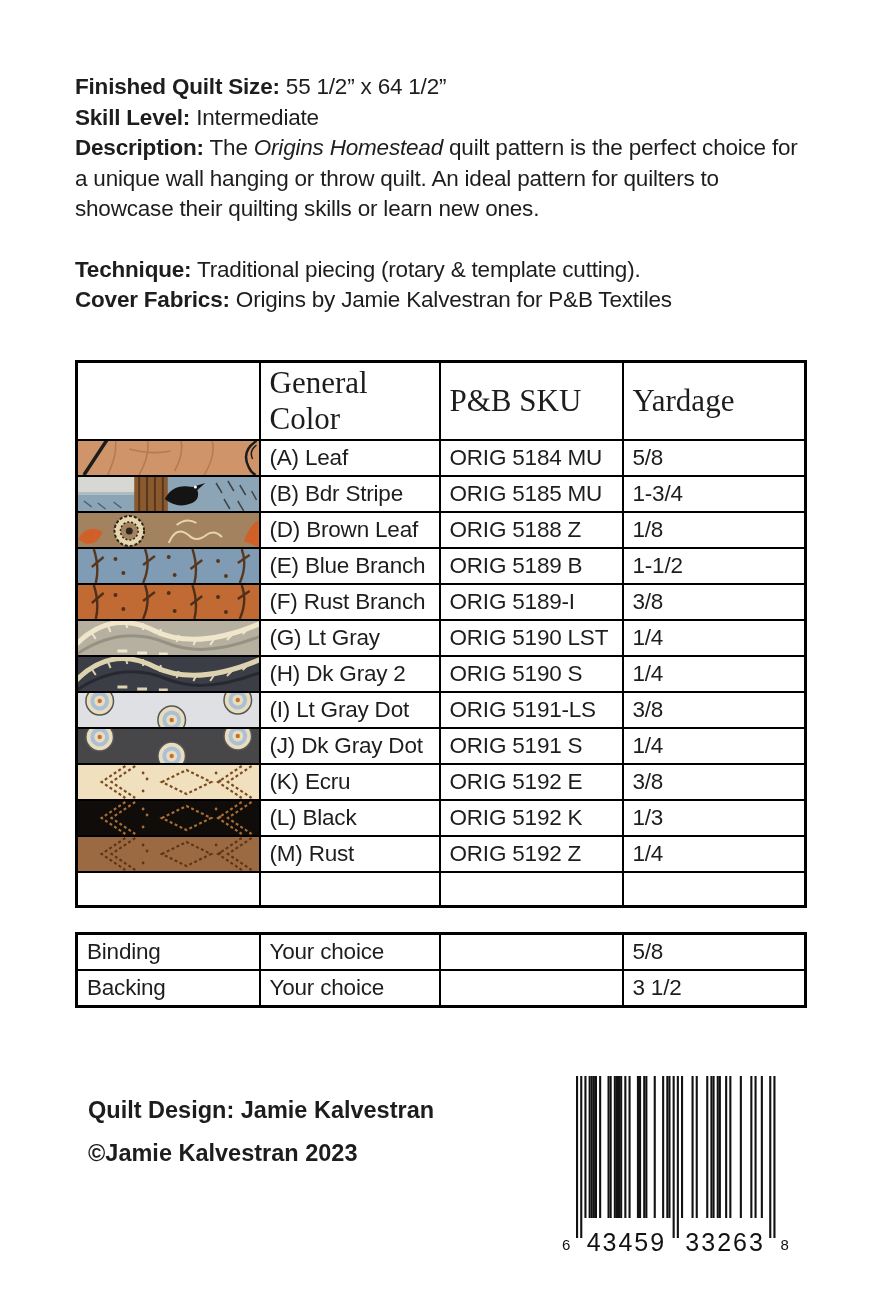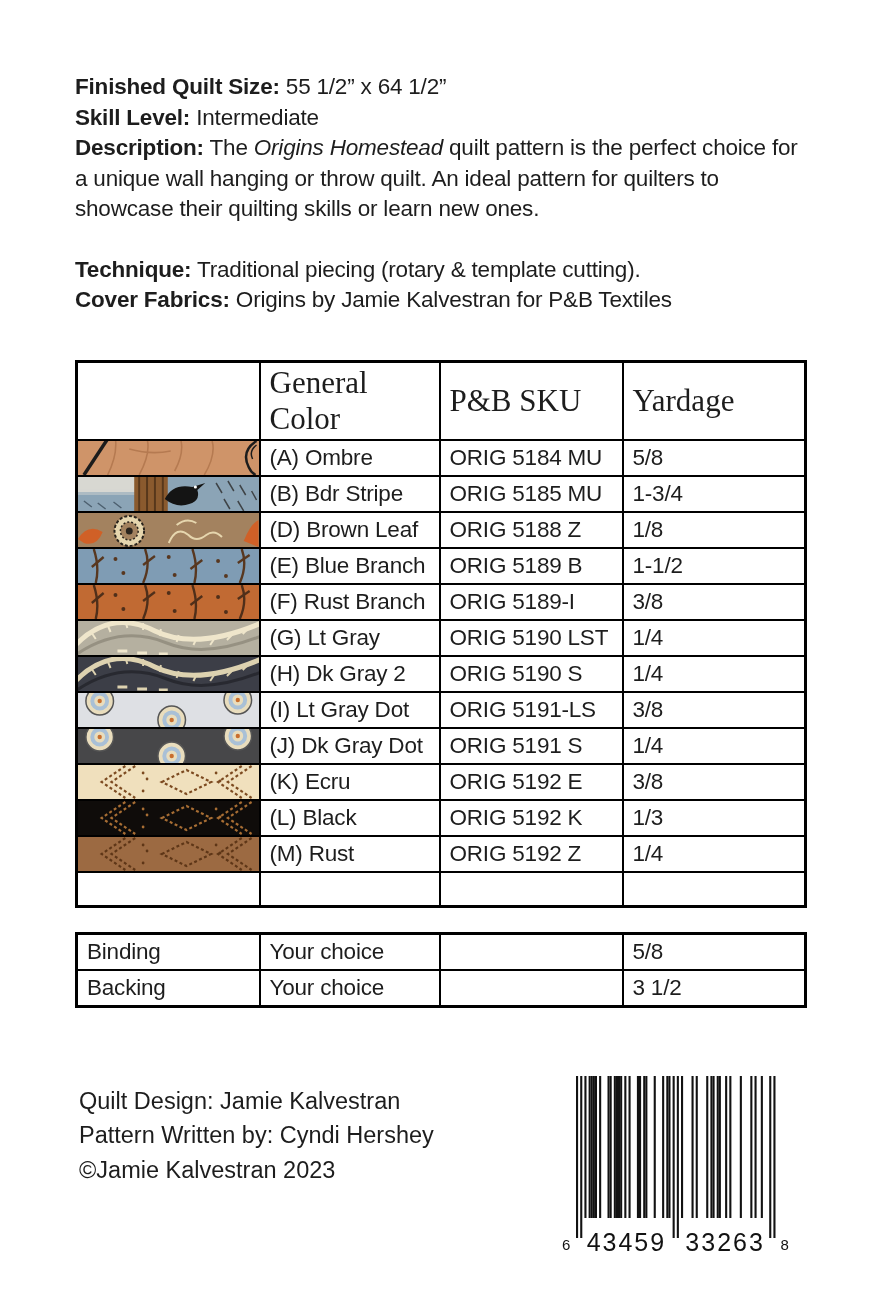--- a/index.html
+++ b/index.html
@@ -23,21 +23,21 @@
   }
   td{
     font-size:22.5px;letter-spacing:-0.2px;padding:0 9px;height:34px;
     white-space:nowrap;vertical-align:middle;
   }
   td.swatch{padding:0;}
   td.swatch svg{display:block;width:100%;height:34px;}
   .empty-row td{height:32px;}
   
   .footer{display:flex;justify-content:space-between;align-items:flex-start;margin-top:74px;}
-  .credits p{margin:4px;font-size:23.5px;line-height:30.5px;letter-spacing:0;}
+  .credits p{margin:13px;font-size:23.5px;line-height:30.5px;letter-spacing:0;font-weight:bold;}
   .barcode-wrap{margin-right:12px;margin-top:-8px;}
 </style>
 </head>
 <body>
 
 <div class="page">
 
   <section class="info">
     <p><b>Finished Quilt Size:</b> <span>55 1/2” x  64 1/2”</span></p>
     <p><b>Skill Level:</b> <span>Intermediate</span></p>
@@ -72,21 +72,21 @@
                 <path d="M62,34 Q74,12 70,-2"></path>
         <path d="M98,30 Q108,12 104,-2"></path>
                 <path d="M128,34 Q140,14 136,0"></path>
         <path d="M52,8 q22,6 42,2"></path>
               </g>
         <path d="M6,34 L30,-2" stroke="#1c1c1c" stroke-width="3.5" fill="none"></path>
         <path d="M181,0 q-16,10 -8,26 q2,5 7,8" stroke="#1c1c1c" stroke-width="2.5" fill="none"></path>
         <path d="M181,4 q-8,6 -4,14" stroke="#1c1c1c" stroke-width="1.5" fill="none"></path>
             </svg>
           </td>
-          <td>(A) Ombre</td>
+          <td>(A) Leaf</td>
           <td>ORIG 5184 MU</td>
           <td>5/8</td>
         </tr>
         <tr>
           <td class="swatch">
             <svg viewBox="0 0 183 34" preserveAspectRatio="none">
               <rect x="-1" y="-1" width="186" height="36" fill="#8ba4b6"></rect>
               <rect x="0" y="0" width="88" height="15" fill="#d8d8d2"></rect>
         <rect x="0" y="12" width="88" height="6" fill="#d8d8d2" opacity="0.45"></rect>
         <rect x="57" y="0" width="34" height="34" fill="#8a5a2e"></rect>
@@ -362,21 +362,20 @@
           <td>Your choice</td>
           <td></td>
           <td>3 1/2</td>
         </tr>
       </tbody>
   </table>
 
   <footer class="footer">
     <div class="credits">
       <p>Quilt Design: Jamie Kalvestran</p>
-      <p>Pattern Written by: Cyndi Hershey</p>
       <p>©Jamie Kalvestran 2023</p>
     </div>
     <div class="barcode-wrap" id="barcode"><svg width="234" height="182" viewBox="0 0 234 182">
       <rect x="0" y="0" width="234" height="182" fill="#ffffff"></rect>
       <rect x="17.0" y="2" width="2.1" height="162" fill="#121212"></rect>
           <rect x="21.2" y="2" width="2.1" height="162" fill="#121212"></rect>
           <rect x="25.4" y="2" width="2.1" height="142" fill="#121212"></rect>
           <rect x="29.6" y="2" width="2.1" height="142" fill="#121212"></rect>
           <rect x="31.7" y="2" width="2.1" height="142" fill="#121212"></rect>
           <rect x="33.8" y="2" width="2.1" height="142" fill="#121212"></rect>

